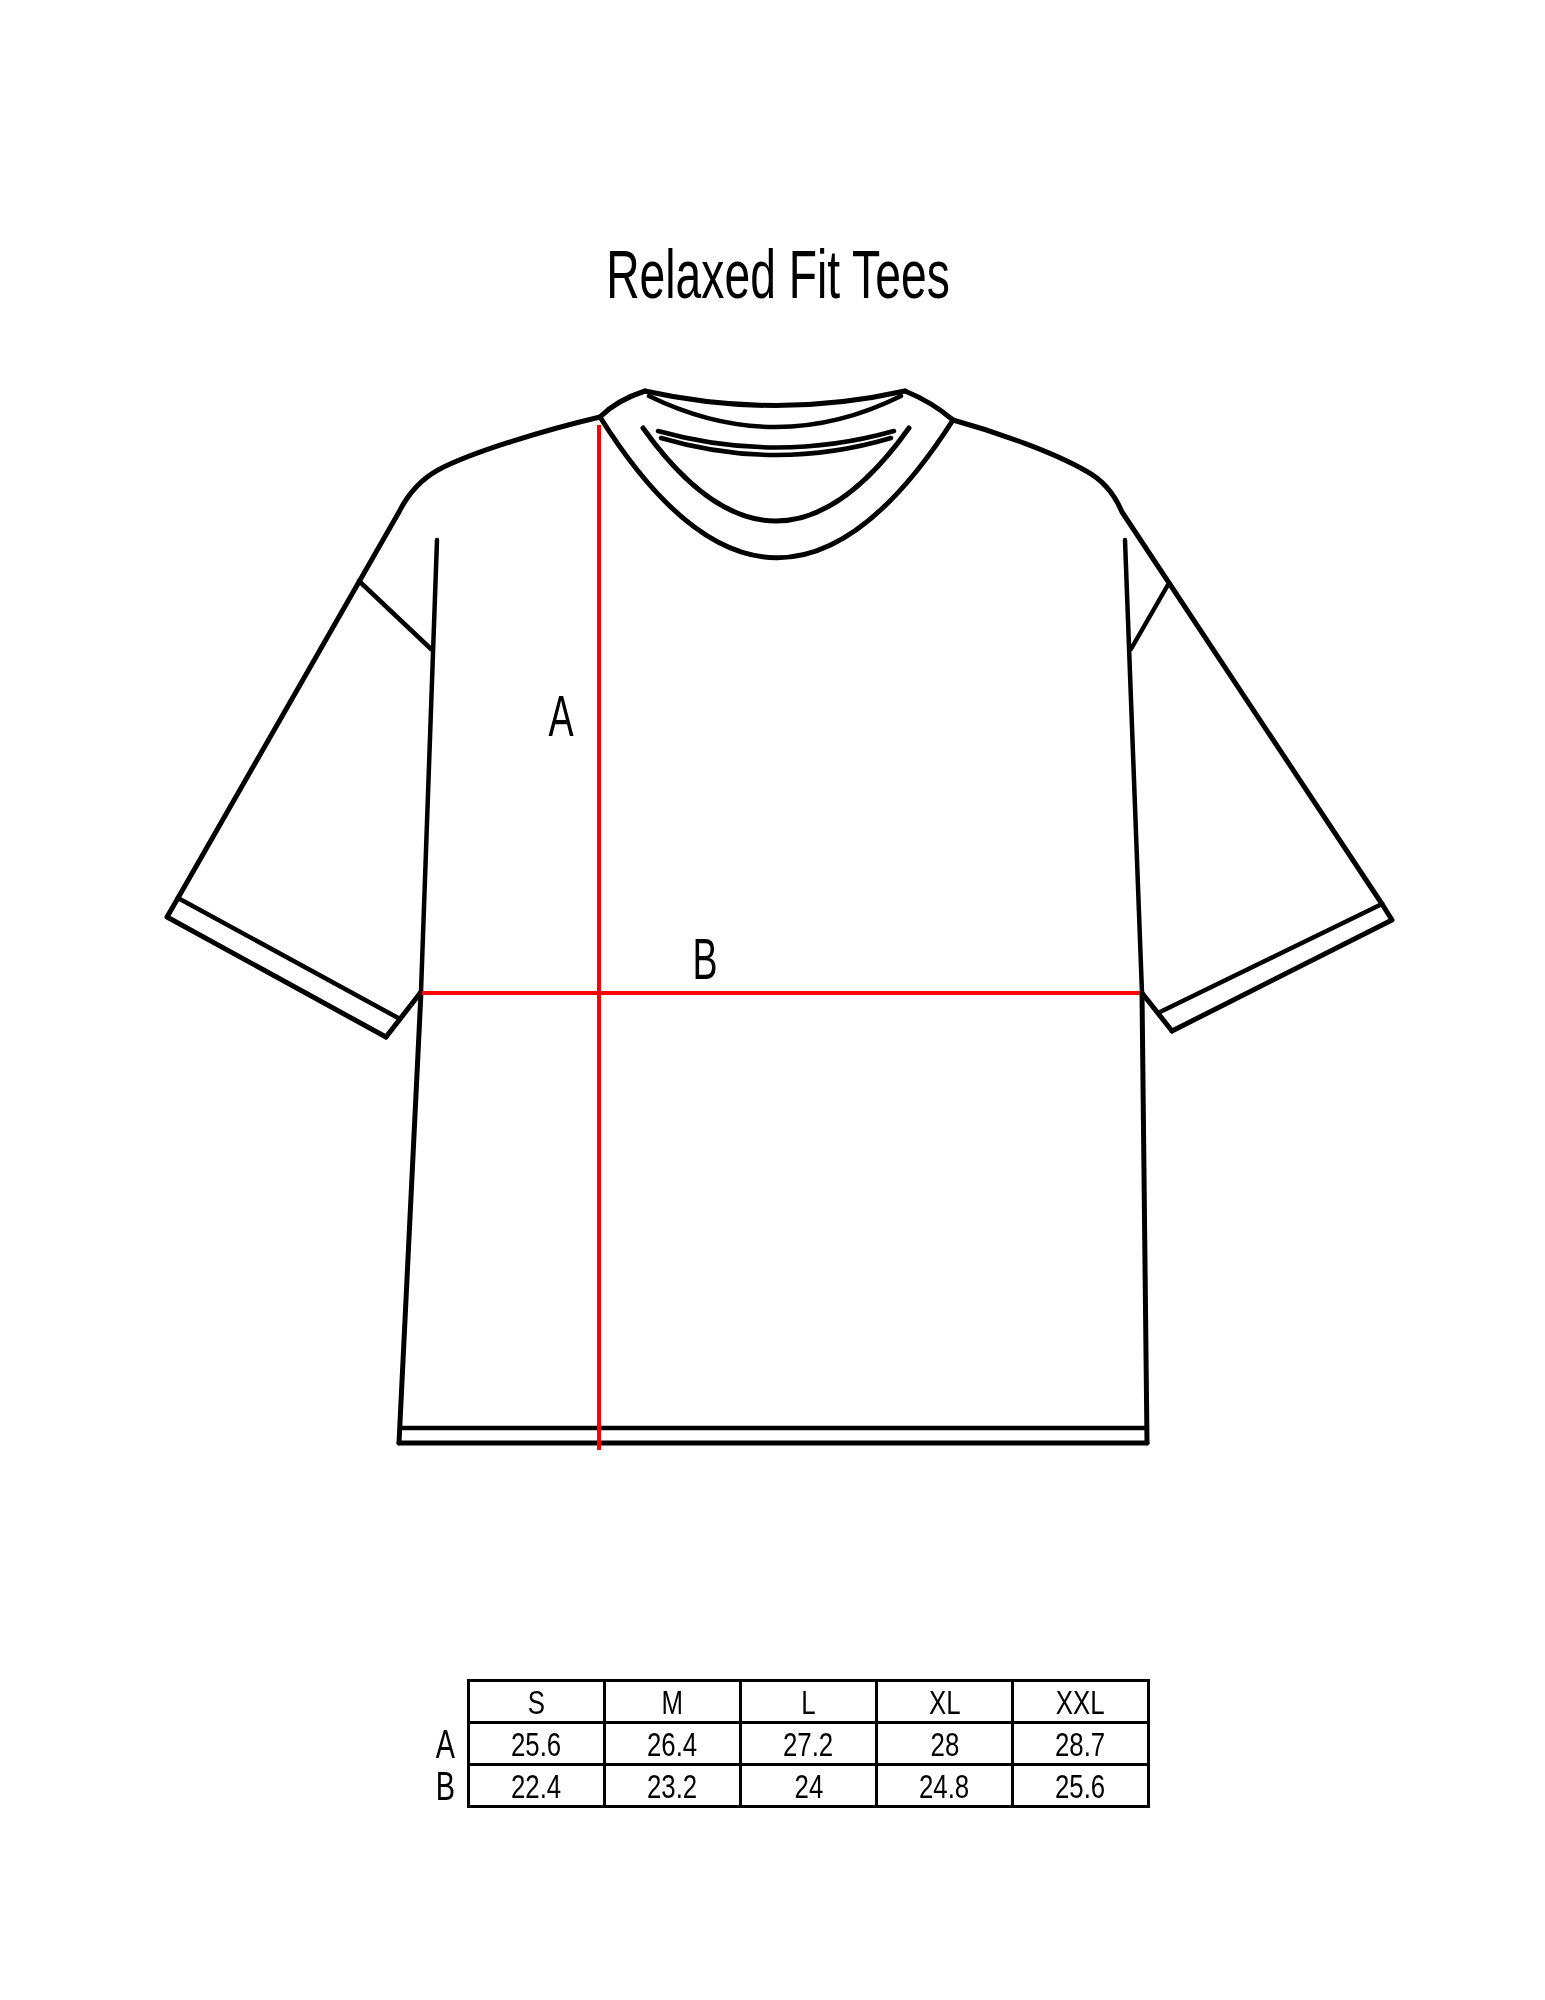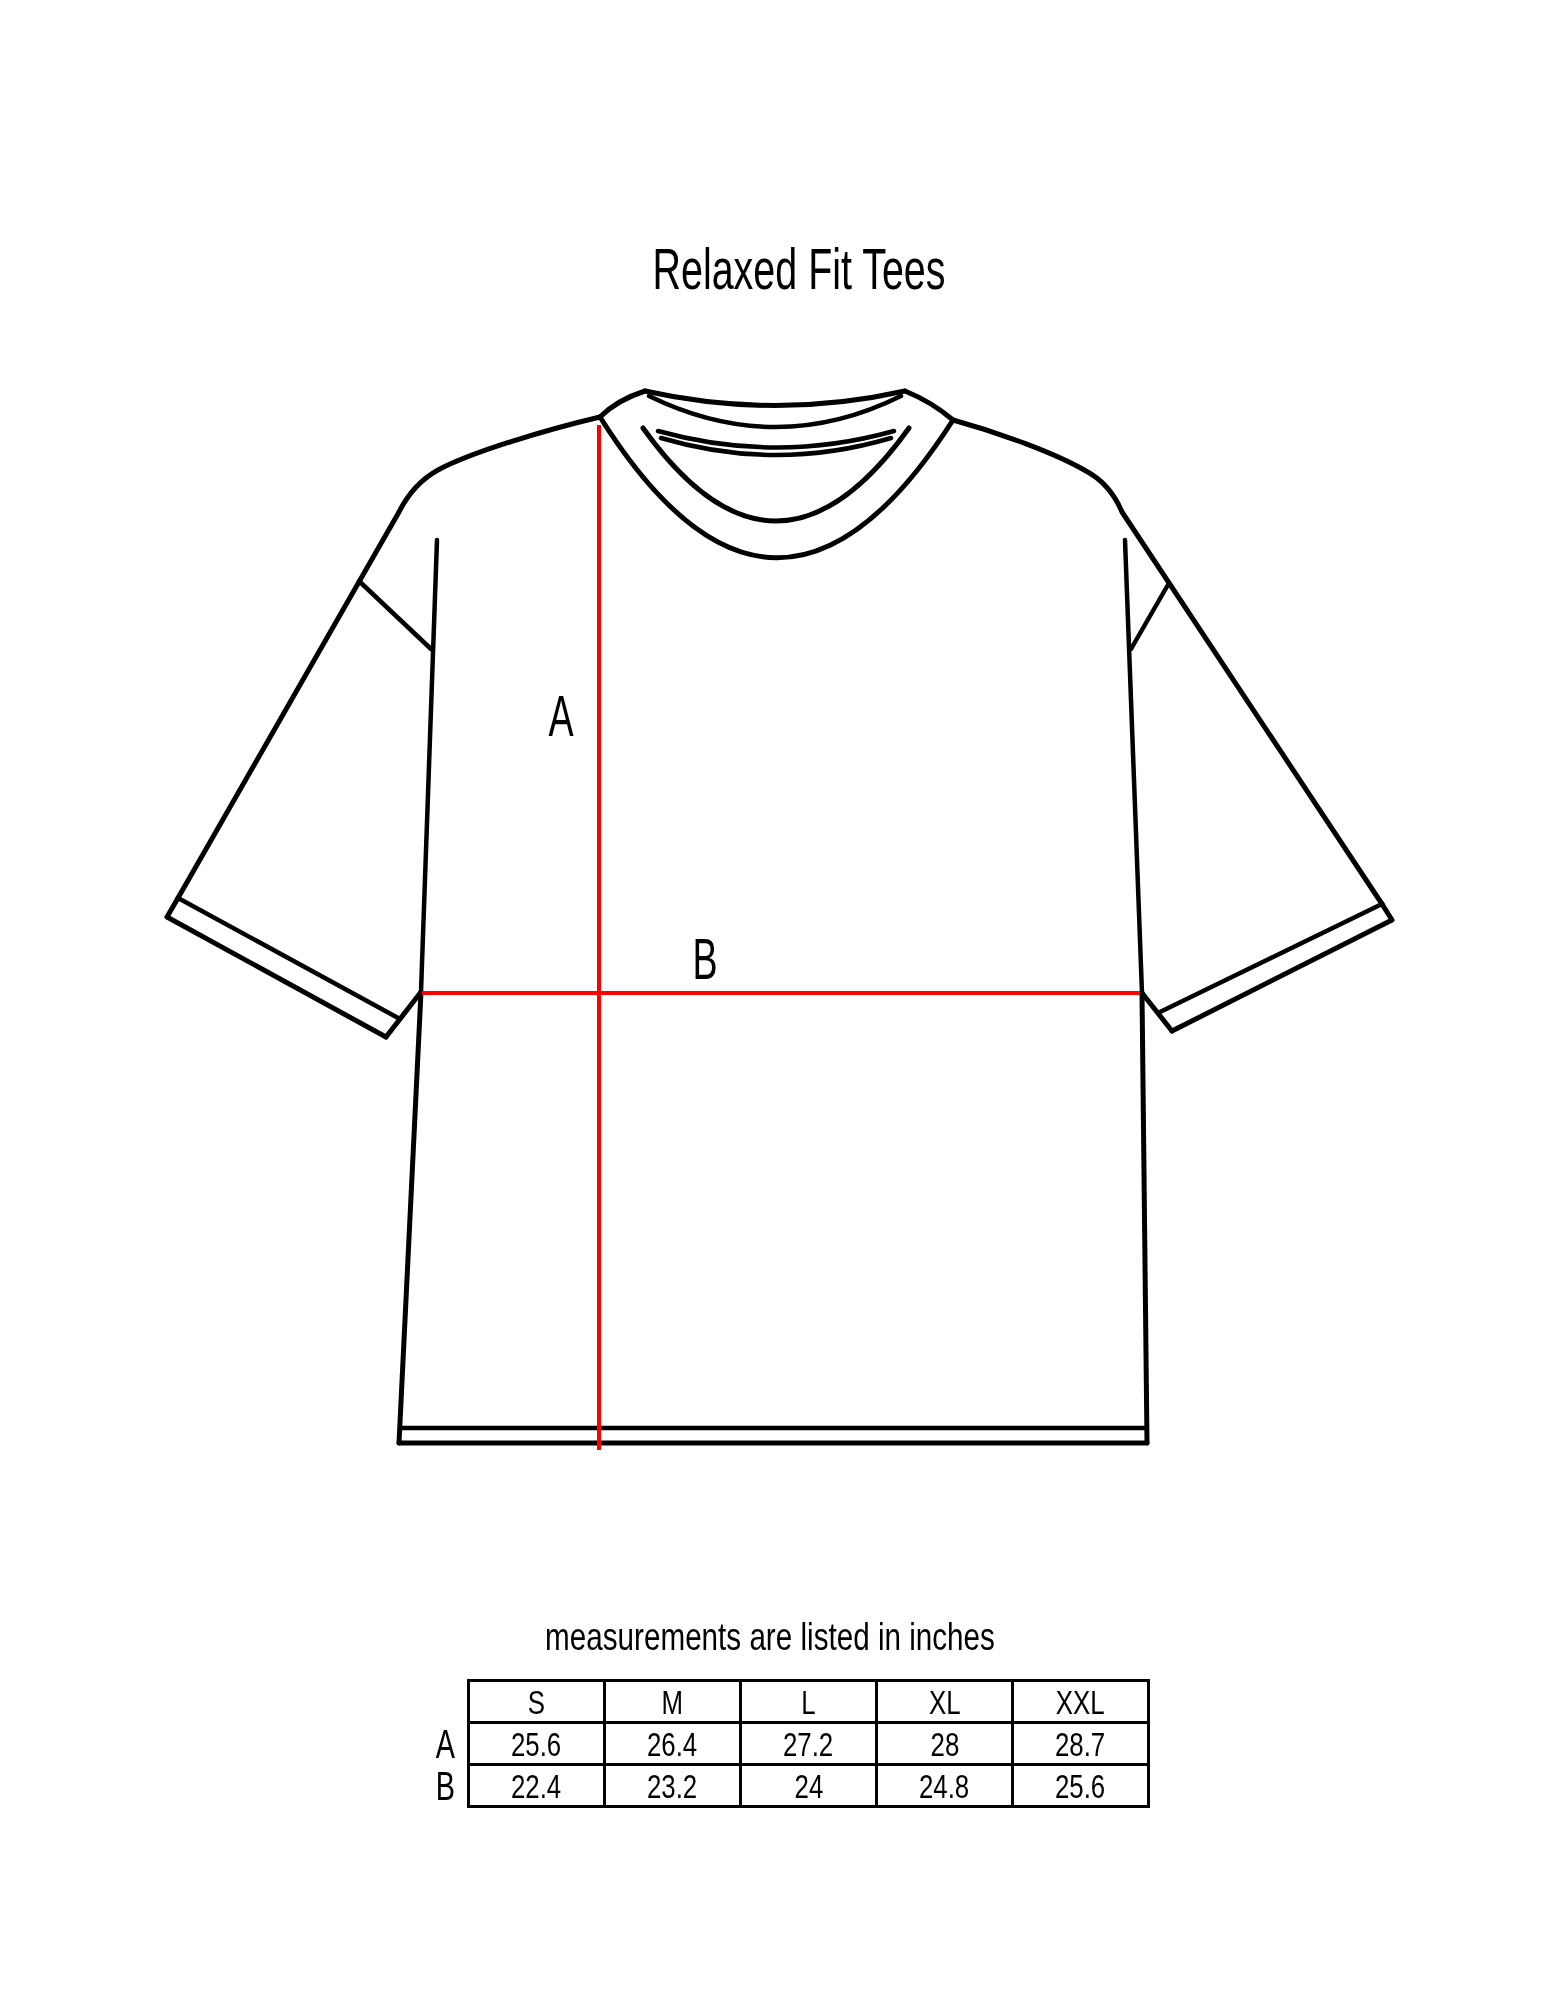--- a/index.html
+++ b/index.html
@@ -8,22 +8,22 @@
     font-family:"Liberation Sans","DejaVu Sans",sans-serif;color:#000;overflow:hidden;
   }
   .abs{position:absolute;}
   svg.diagram{position:absolute;left:0;top:0;}
   .cond{display:inline-block;white-space:nowrap;transform-origin:50% 50%;}
   .cx66{transform:scaleX(0.66);}
   .cx68{transform:scaleX(0.68);}
   .cx72{transform:scaleX(0.72);}
   .cx76{transform:scaleX(0.76);}
   .title{
-    top:240px;left:799px;transform:translateX(-50%);
-    font-size:58px;line-height:1;white-space:nowrap;
+    top:240px;left:778px;transform:translateX(-50%);
+    font-size:68px;line-height:1;white-space:nowrap;
   }
   .dim-label{
     transform:translate(-50%,-50%);font-size:57px;line-height:1;white-space:nowrap;
   }
   .note{
     top:1636px;left:770px;transform:translate(-50%,-50%);
     font-size:39px;line-height:1;white-space:nowrap;
   }
   table.size-table{
     position:absolute;left:413px;top:1679px;
@@ -95,23 +95,20 @@
     <span class="cond cx68">Relaxed Fit Tees</span>
   </div>
 
   <div class="abs dim-label" style="left:561px;top:716px;">
     <span class="cond cx66">A</span>
   </div>
   <div class="abs dim-label" style="left:705px;top:959px;">
     <span class="cond cx66">B</span>
   </div>
 
-  <div class="abs note">
-    <span class="cond cx76">measurements are listed in inches</span>
-  </div>
 
   <table class="size-table">
     <tbody>
         <tr>
       <td class="rowlbl"></td>
       <th><span class="cond cx76">S</span></th>
       <th><span class="cond cx76">M</span></th>
       <th><span class="cond cx76">L</span></th>
       <th><span class="cond cx76">XL</span></th>
       <th><span class="cond cx76">XXL</span></th>

